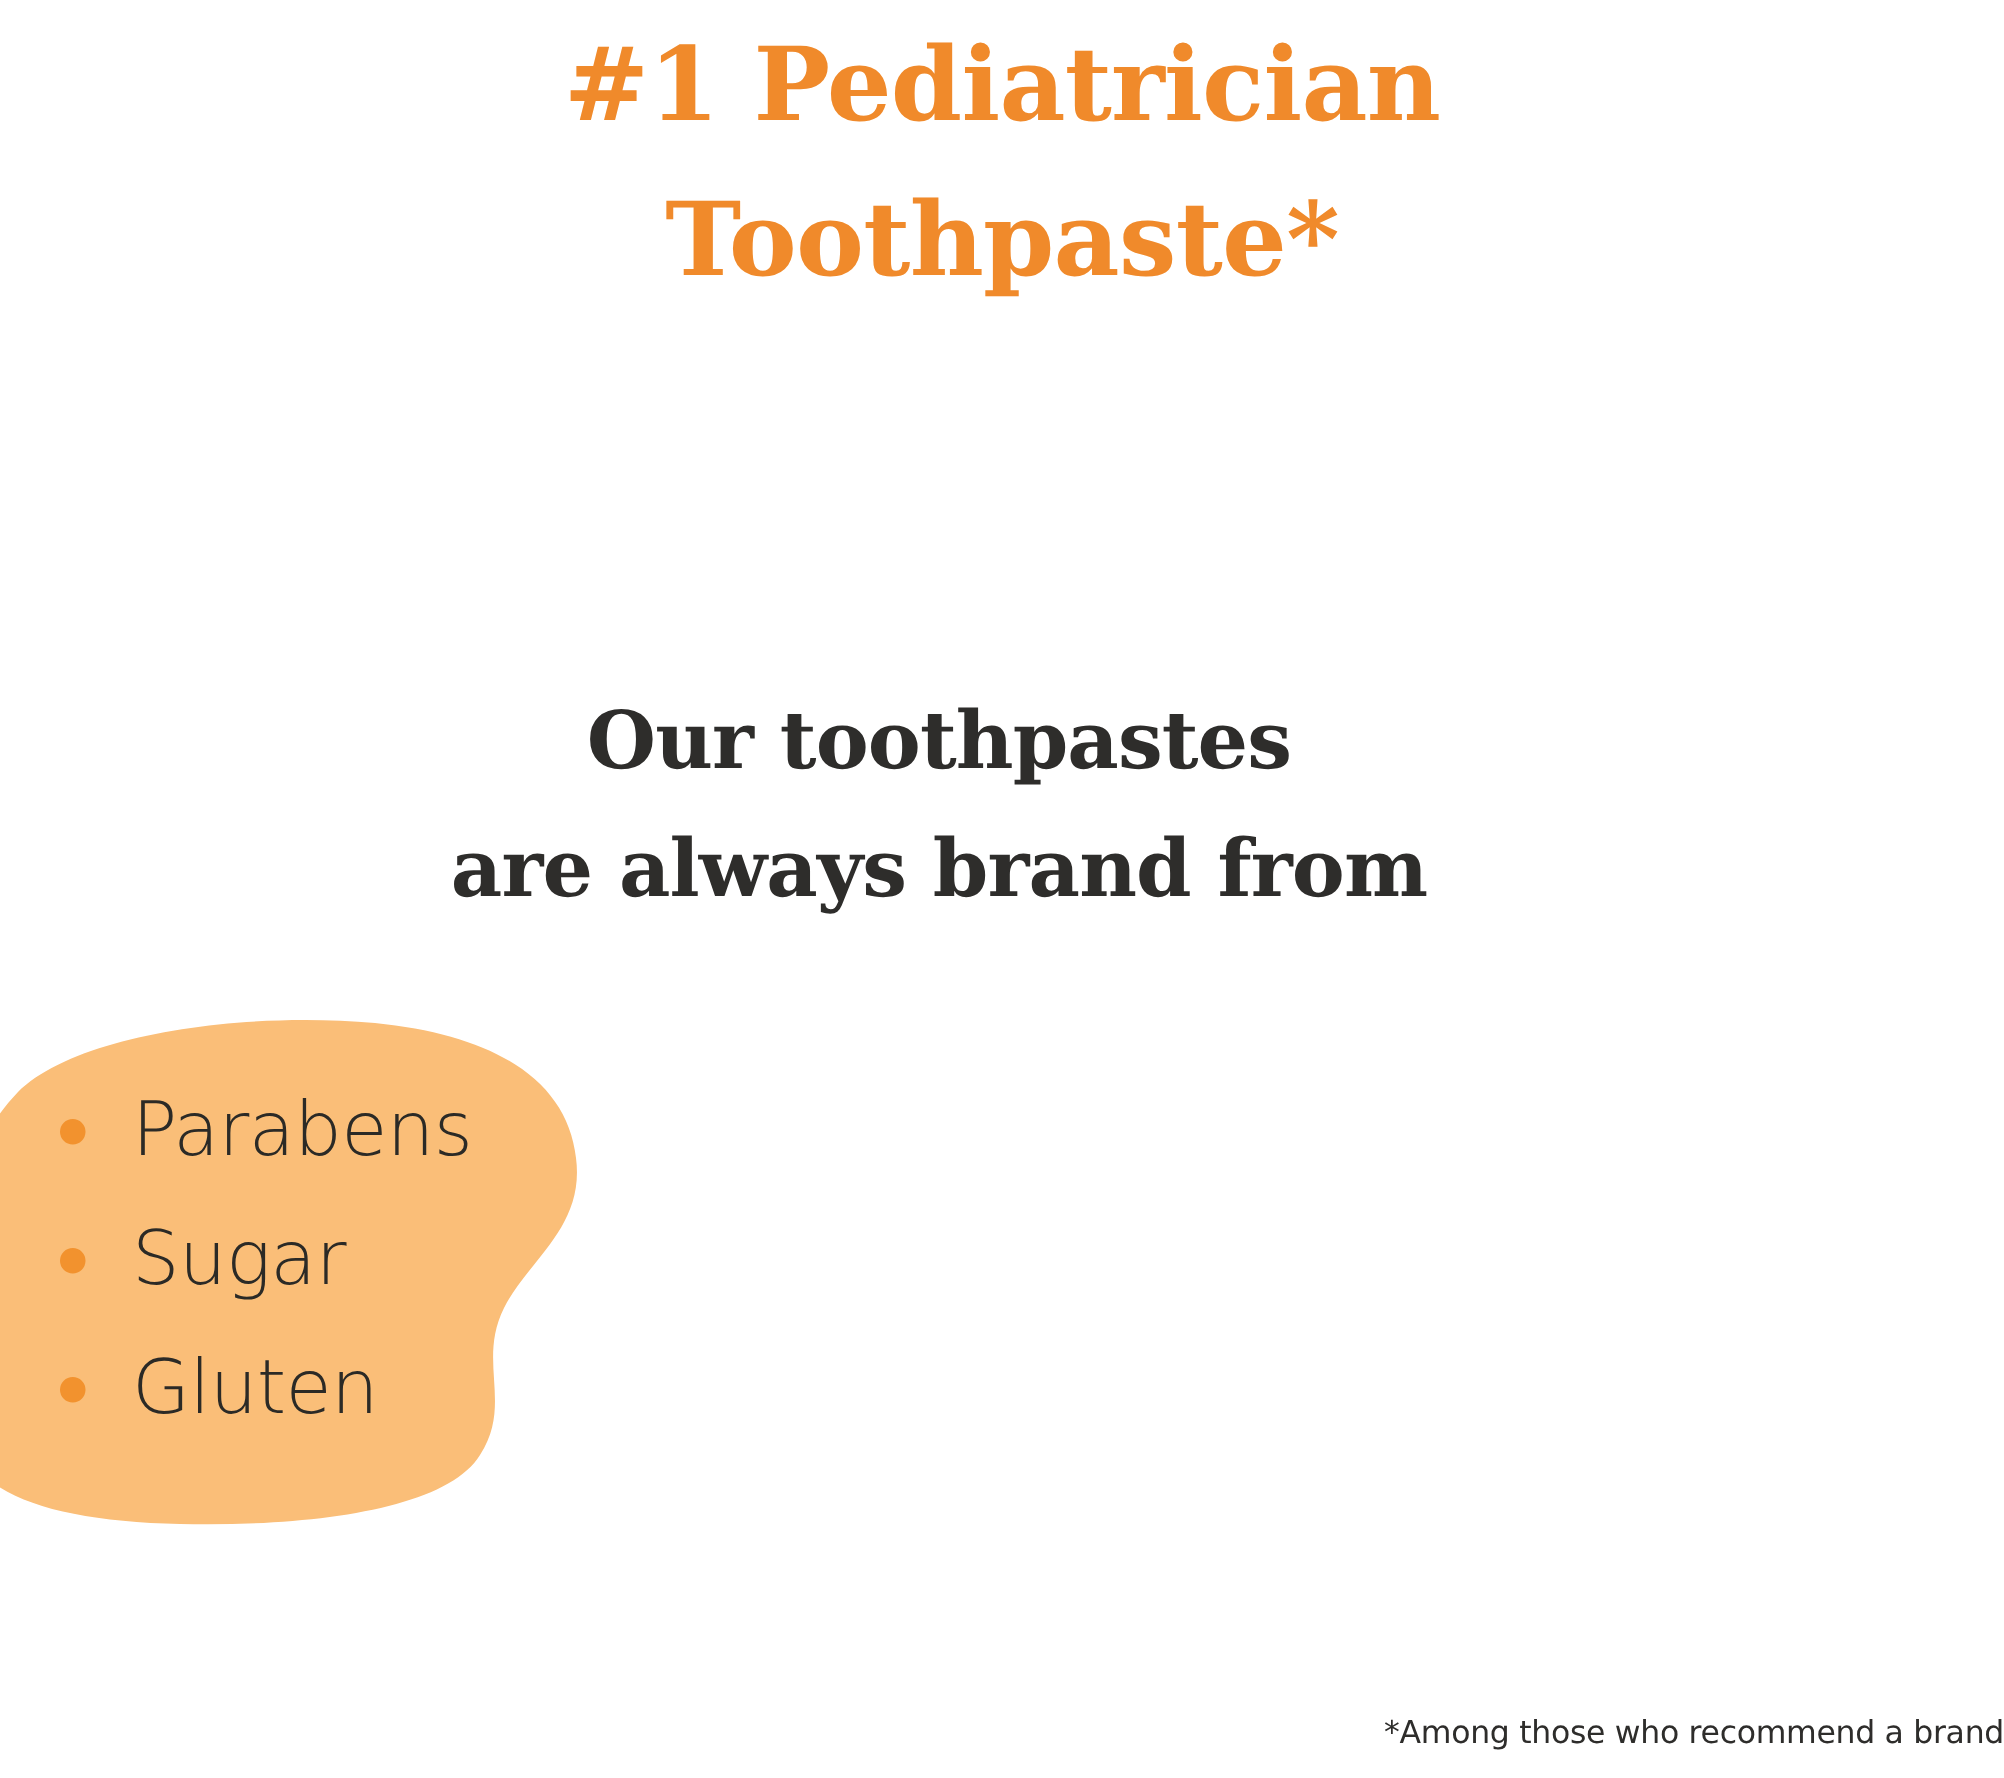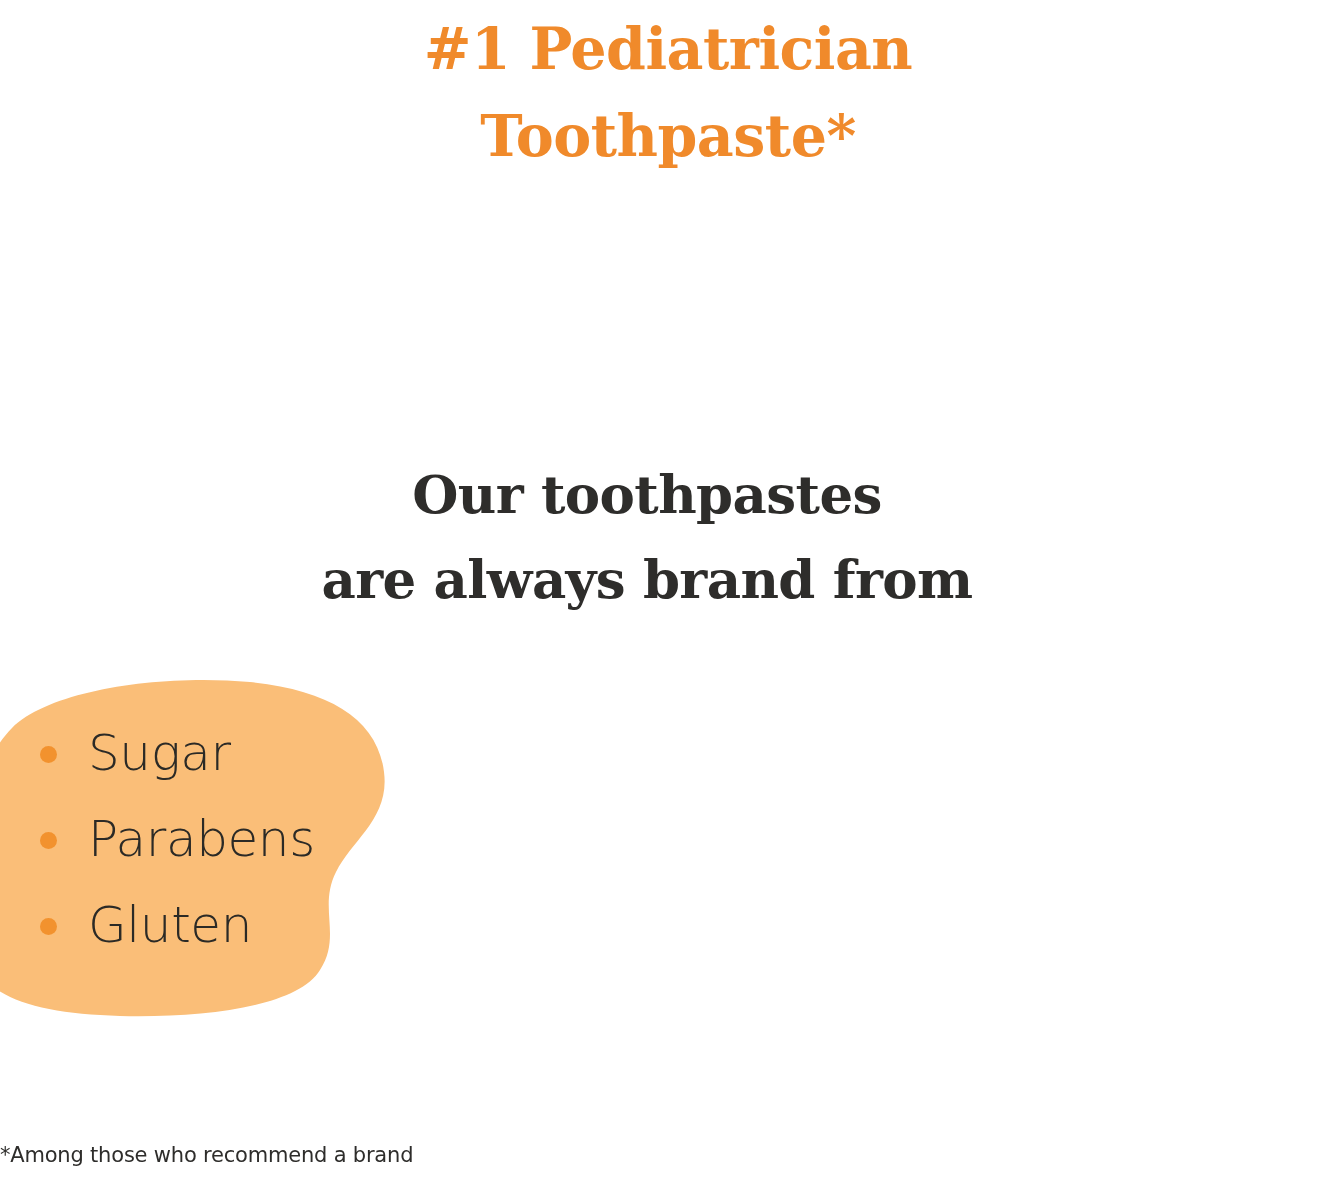--- a/index.html
+++ b/index.html
@@ -19,40 +19,39 @@
   
   .headline {
     position: absolute;
     top: 6px;
     left: 0;
     width: 1336px;
     text-align: center;
     color: #F08A2B;
     font-family: "DejaVu Serif", serif;
     font-weight: bold;
-    font-size: 57px;
+    font-size: 68px;
     line-height: 1.52;
     letter-spacing: -0.5px;
   }
   .headline .hl-line { display: block; white-space: nowrap; }
 
   
   .subhead {
     position: absolute;
     top: 452px;
     left: 0;
     width: 1252px;
     text-align: center;
     color: #2E2D2B;
     font-family: "DejaVu Serif", serif;
     font-weight: bold;
     font-size: 53px;
     line-height: 1.6;
     letter-spacing: -0.6px;
-    padding-left: 21px;
   }
   .subhead .sh-line { display: block; white-space: nowrap; }
 
   
   .cards {
     position: absolute;
     top: 0;
     left: 0;
     width: 1336px;
     height: 1185px;
@@ -109,21 +108,21 @@
 
   #card-3 { left: 828px; top: 668px; width: 505px; height: 370px; }
   #card-3 .card-list { left: 48px; top: 42px; }
 
   
   .footnote {
     position: absolute;
     top: 1143px;
     left: 0;
     width: 1336px;
-    text-align: left;
+    text-align: right;
     color: #2E2D2B;
     font-family: "DejaVu Sans", sans-serif;
     font-weight: 400;
     font-size: 21px;
     letter-spacing: -0.2px;
   }
 </style>
 </head>
 <body>
 
@@ -147,25 +146,25 @@
                C 430 150, 392 172, 376 204
                C 358 240, 382 268, 360 302
                C 338 338, 248 350, 160 348
                C 78 346, 26 330, 14 292
                C 2 252, 26 214, 22 174
                C 18 132, 16 98, 52 60 Z" fill="#FABE78"></path>
     </svg>
     <ul class="card-list">
       <li>
         <span class="dot"></span>
-        <span class="txt">Sugar</span>
+        <span class="txt">Parabens</span>
       </li>
       <li>
         <span class="dot"></span>
-        <span class="txt">Parabens</span>
+        <span class="txt">Sugar</span>
       </li>
       <li>
         <span class="dot"></span>
         <span class="txt">Gluten</span>
       </li>
     </ul>
   </div>
 
 
 

